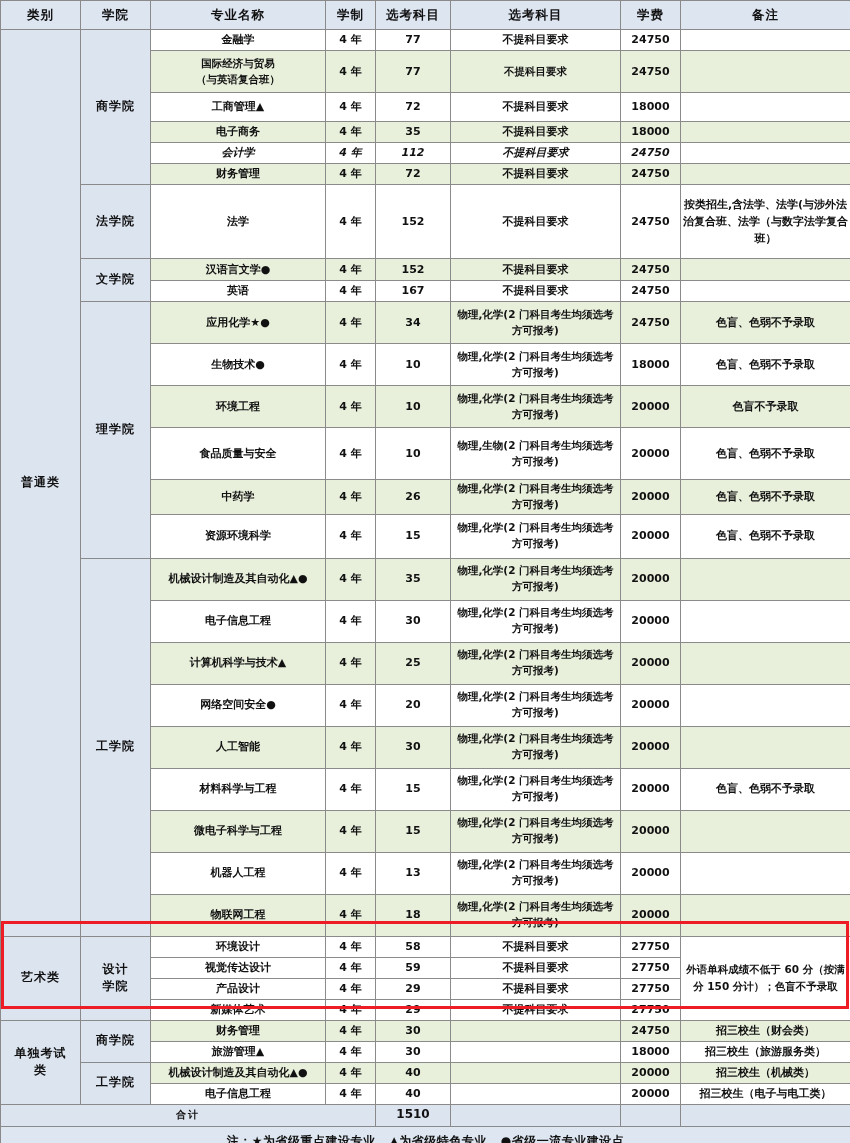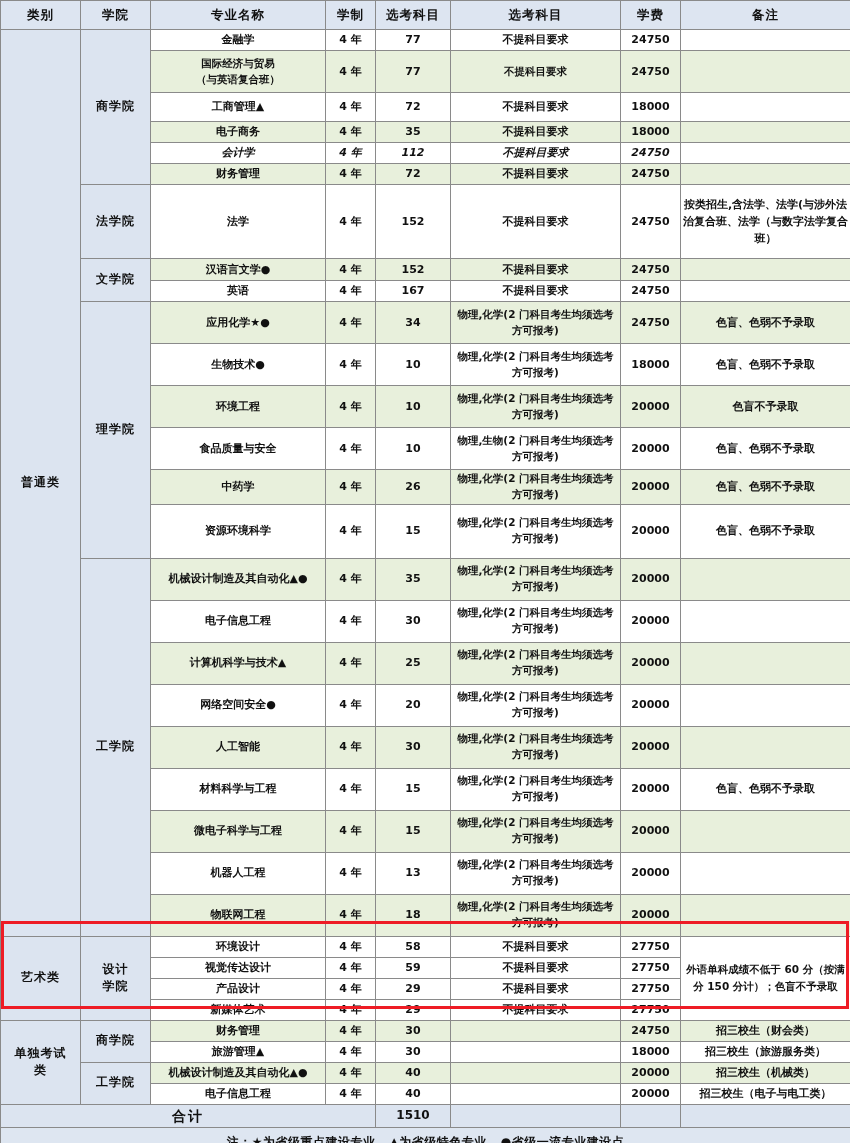--- a/index.html
+++ b/index.html
@@ -47,21 +47,21 @@
   }
   .r-white{background:#ffffff;}
   .r-green{background:#e8f0dc;}
   td.num{font-family:"DejaVu Sans","Liberation Sans",sans-serif;}
   .two-line{font-size:10.5px;line-height:1.5;}
   .sub-cell{font-size:10.5px;line-height:1.5;}
   .rem-cell{font-size:11px;line-height:1.55;}
   .rem-small{font-size:10.5px;line-height:1.6;}
   .total-cell{
     background:#dce4f0;
-    font-size:14px;letter-spacing:2px;
+    font-size:10px;letter-spacing:2px;
   }
   .total-num{background:#dce4f0;font-size:12px;}
   .total-blank{background:#dce4f0;}
   .foot-cell{
     background:#dee6f1;
     font-size:12px;
     line-height:1.8;
     letter-spacing:0.5px;
     padding:4px 0 5px 0;
   }
@@ -202,37 +202,37 @@
           <td class="r-white rem-cell">色盲、色弱不予录取</td>
         </tr>
         <tr style="height: 42px;">
           <td class="r-green">环境工程</td>
           <td class="r-green num">4 年</td>
           <td class="r-green num">10</td>
           <td class="r-green sub-cell">物理,化学(2 门科目考生均须选考方可报考)</td>
           <td class="r-green num">20000</td>
           <td class="r-green rem-cell">色盲不予录取</td>
         </tr>
-        <tr style="height: 42px;">
+        <tr style="height: 52px;">
           <td class="r-white">食品质量与安全</td>
           <td class="r-white num">4 年</td>
           <td class="r-white num">10</td>
           <td class="r-white sub-cell">物理,生物(2 门科目考生均须选考方可报考)</td>
           <td class="r-white num">20000</td>
           <td class="r-white rem-cell">色盲、色弱不予录取</td>
         </tr>
         <tr style="height: 28px; padding-left: 32px;">
           <td class="r-green">中药学</td>
           <td class="r-green num">4 年</td>
           <td class="r-green num">26</td>
           <td class="r-green sub-cell">物理,化学(2 门科目考生均须选考方可报考)</td>
           <td class="r-green num">20000</td>
           <td class="r-green rem-cell">色盲、色弱不予录取</td>
         </tr>
-        <tr style="height: 54px; margin-top: 29px;">
+        <tr style="height: 44px; margin-top: 29px;">
           <td class="r-white">资源环境科学</td>
           <td class="r-white num">4 年</td>
           <td class="r-white num">15</td>
           <td class="r-white sub-cell">物理,化学(2 门科目考生均须选考方可报考)</td>
           <td class="r-white num">20000</td>
           <td class="r-white rem-cell">色盲、色弱不予录取</td>
         </tr>
         <tr style="height: 42px;">
           <td class="col-cell" rowspan="9">工学院</td>
           <td class="r-green">机械设计制造及其自动化▲●</td>

